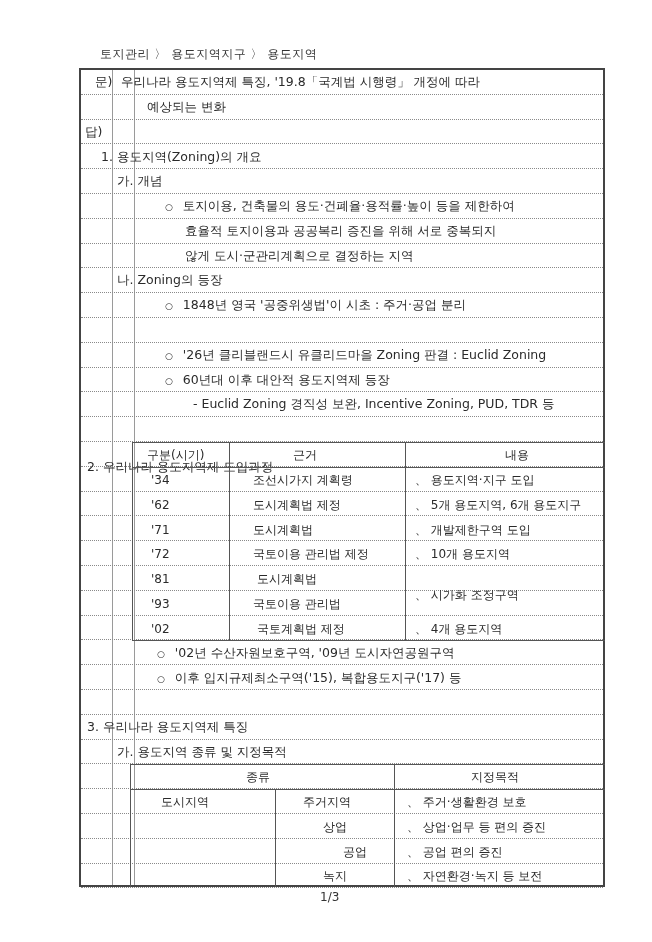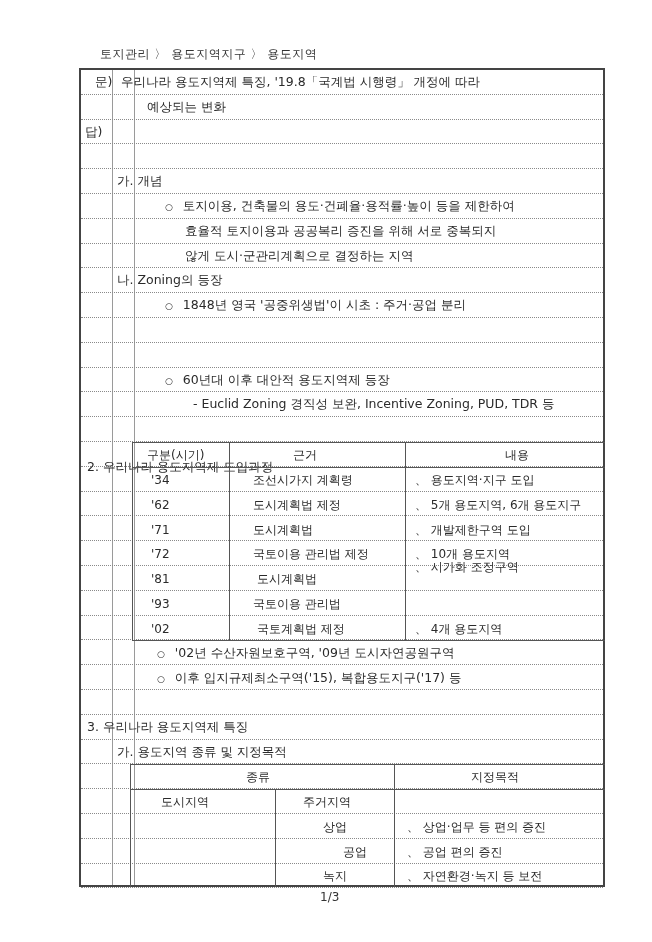--- a/index.html
+++ b/index.html
@@ -60,27 +60,29 @@
     <div class="row" style="top:719.2px"></div>
   <div class="row" style="top:744px"></div>
     <div class="row" style="top:768.8px"></div>
     <div class="row" style="top:793.6px"></div>
 
   <div class="txt" style="left:14px; top:0px;">문)</div>
   <div class="txt" style="left:40px; top:0px;">우리나라 용도지역제 특징, '19.8「국계법 시행령」 개정에 따라</div>
   <div class="txt" style="left:66px; top:25px;">예상되는 변화</div>
   <div class="txt" style="left:4px; top:50px;">답)</div>
 
+  <div class="txt" style="left:20px; top:75px;">1. 용도지역(Zoning)의 개요</div>
   <div class="txt" style="left:36px; top:99px;">가. 개념</div>
   <div class="txt" style="left:84px; top:124px;"><span class="bullet">○</span><span>토지이용, 건축물의 용도·건폐율·용적률·높이 등을 제한하여</span></div>
   <div class="txt" style="left:104px; top:149px;">효율적 토지이용과 공공복리 증진을 위해 서로 중복되지</div>
   <div class="txt" style="left:104px; top:174px;">않게 도시·군관리계획으로 결정하는 지역</div>
 
   <div class="txt" style="left:36px; top:198px;">나. Zoning의 등장</div>
   <div class="txt" style="left:84px; top:223px;"><span class="bullet">○</span><span>1848년 영국 '공중위생법'이 시초 : 주거·공업 분리</span></div>
+  <div class="txt" style="left:84px; top:273px;"><span class="bullet">○</span><span>'26년 클리블랜드시 유클리드마을 Zoning 판결 : Euclid Zoning</span></div>
   <div class="txt" style="left:84px; top:298px;"><span class="bullet">○</span><span>60년대 이후 대안적 용도지역제 등장</span></div>
   <div class="txt" style="left:112px; top:322px;">- Euclid Zoning 경직성 보완, Incentive Zoning, PUD, TDR 등</div>
 
   <div class="txt" style="left:6px; top:347px;margin-top:38px;">2. 우리나라 용도지역제 도입과정</div>
   <div class="tbl" style="left:51px; top:372px; width:473px; height:199px; border-right:none;">
     <div class="tv" style="left:96px;"></div>
     <div class="tv" style="left:272px;"></div>
     <div class="tcell" style="left:14px; top:0px;">구분(시기)</div>
     <div class="tcell" style="left:160px; top:0px;">근거</div>
     <div class="tcell" style="left:372px; top:0px;">내용</div>
@@ -97,21 +99,21 @@
     <div class="tcell" style="left:18px; top:75px;">'71</div>
     <div class="tcell" style="left:120px; top:75px;">도시계획법</div>
     <div class="tcell" style="left:282px; top:75px;">、 개발제한구역 도입</div>
 
     <div class="tcell" style="left:18px; top:99px;">'72</div>
     <div class="tcell" style="left:120px; top:99px;">국토이용 관리법 제정</div>
     <div class="tcell" style="left:282px; top:99px;">、 10개 용도지역</div>
 
     <div class="tcell" style="left:18px; top:124px;">'81</div>
     <div class="tcell" style="left:124px; top:124px;">도시계획법</div>
-    <div class="tcell" style="left:282px; top:112px;text-align:right;">、 시가화 조정구역</div>
+    <div class="tcell" style="left:282px; top:140px;text-align:right;">、 시가화 조정구역</div>
 
     <div class="tcell" style="left:18px; top:149px;">'93</div>
     <div class="tcell" style="left:120px; top:149px;">국토이용 관리법</div>
 
     <div class="tcell" style="left:18px; top:174px;">'02</div>
     <div class="tcell" style="left:124px; top:174px;">국토계획법 제정</div>
     <div class="tcell" style="left:282px; top:174px;">、 4개 용도지역</div>
   </div>
 
   <div class="txt" style="left:76px; top:571px;"><span class="bullet">○</span><span>'02년 수산자원보호구역, '09년 도시자연공원구역</span></div>
@@ -124,20 +126,21 @@
     <div class="tv" style="left:263px;"></div>
     <div class="tv" style="left:144px; top:24px;"></div>
     <div class="th" style="top:24px; right:211px;"></div>
     <div class="th" style="top:24px; left:263px;"></div>
     <div class="tcell" style="left:115px; top:0px;">종류</div>
     <div class="tcell" style="left:340px; top:0px;">지정목적</div>
 
     <div class="tcell" style="left:30px; top:25px;">도시지역</div>
 
     <div class="tcell" style="left:172px; top:25px;">주거지역</div>
+    <div class="tcell" style="left:276px; top:25px;">、 주거·생활환경 보호</div>
 
     <div class="tcell" style="left:192px; top:50px;">상업</div>
     <div class="tcell" style="left:276px; top:50px;">、 상업·업무 등 편의 증진</div>
 
     <div class="tcell" style="left:192px; top:75px;margin-left:20px;">공업</div>
     <div class="tcell" style="left:276px; top:75px;">、 공업 편의 증진</div>
 
     <div class="tcell" style="left:192px; top:99px;">녹지</div>
     <div class="tcell" style="left:276px; top:99px;">、 자연환경·녹지 등 보전</div>
   </div>

